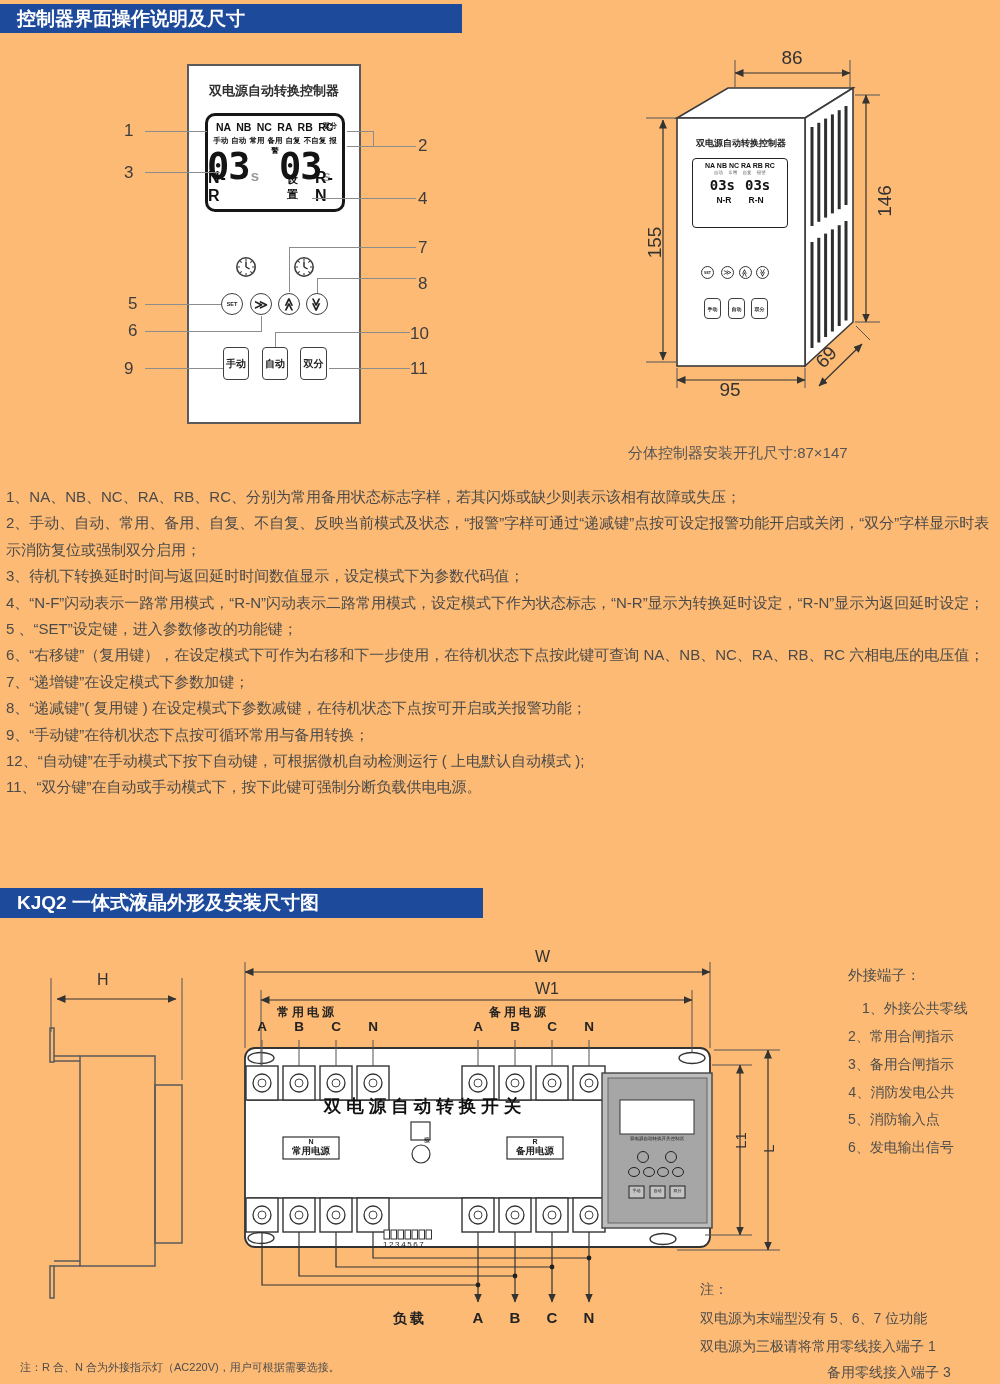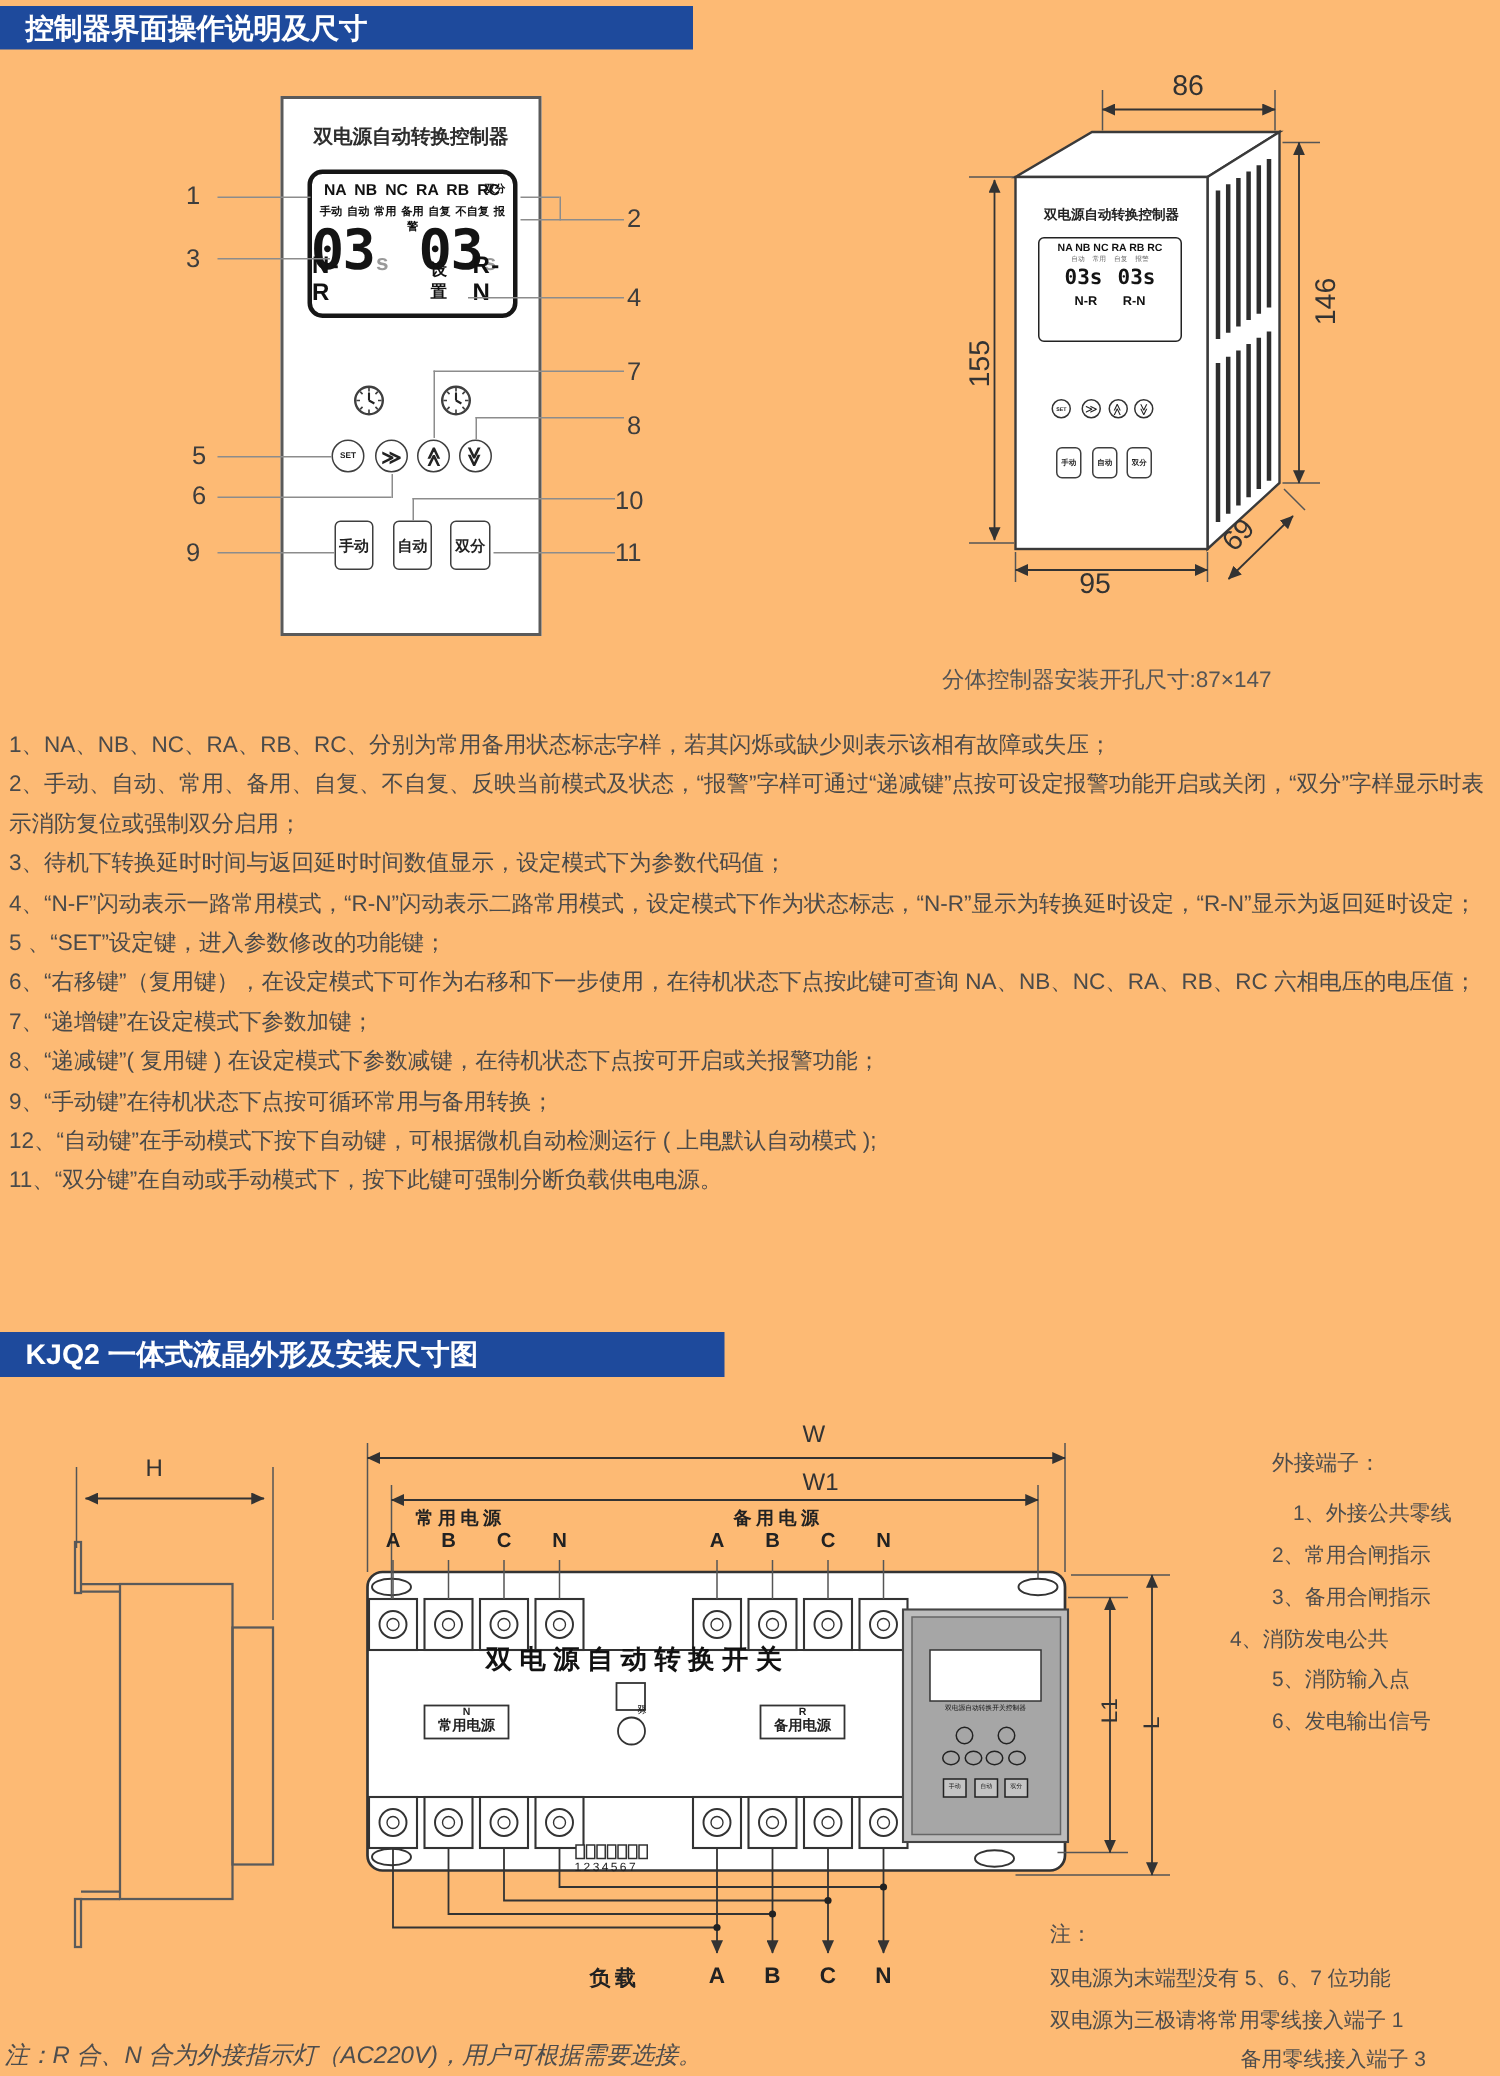--- a/index.html
+++ b/index.html
@@ -419,23 +419,23 @@
   <div class="abs" style="left:393px;top:1310px;font-size:14px;font-weight:bold;letter-spacing:3px;color:#222;">负载</div>
   <div class="phl" style="left:467px;top:1309px;font-size:15px;">A</div>
   <div class="phl" style="left:504px;top:1309px;font-size:15px;">B</div>
   <div class="phl" style="left:541px;top:1309px;font-size:15px;">C</div>
   <div class="phl" style="left:578px;top:1309px;font-size:15px;">N</div>
 
   <div class="kjtxt" style="left:848px;top:966px;font-size:14.5px;">外接端子：</div>
   <div class="kjtxt" style="left:848px;top:1000px;margin-left:14px;">1、外接公共零线</div>
   <div class="kjtxt" style="left:848px;top:1028px;">2、常用合闸指示</div>
   <div class="kjtxt" style="left:848px;top:1056px;">3、备用合闸指示</div>
-  <div class="kjtxt" style="left:820px;top:1084px;">4、消防发电公共</div>
+  <div class="kjtxt" style="left:848px;top:1084px;font-family:Liberation Mono, monospace;">4、消防发电公共</div>
   <div class="kjtxt" style="left:848px;top:1111px;">5、消防输入点</div>
   <div class="kjtxt" style="left:848px;top:1139px;">6、发电输出信号</div>
 
   <div class="kjtxt" style="left:700px;top:1281px;">注：</div>
   <div class="kjtxt" style="left:700px;top:1310px;">双电源为末端型没有 5、6、7 位功能</div>
   <div class="kjtxt" style="left:700px;top:1338px;">双电源为三极请将常用零线接入端子 1</div>
   <div class="kjtxt" style="left:827px;top:1364px;">备用零线接入端子 3</div>
-  <div class="kjtxt" style="left:3px;top:1360px;font-size:16px;font-style:italic;">注：R 合、N 合为外接指示灯（AC220V)，用户可根据需要选接。</div>
+  <div class="kjtxt" style="left:20px;top:1360px;font-size:11px;">注：R 合、N 合为外接指示灯（AC220V)，用户可根据需要选接。</div>
 
 </div>
 
 </body></html>

